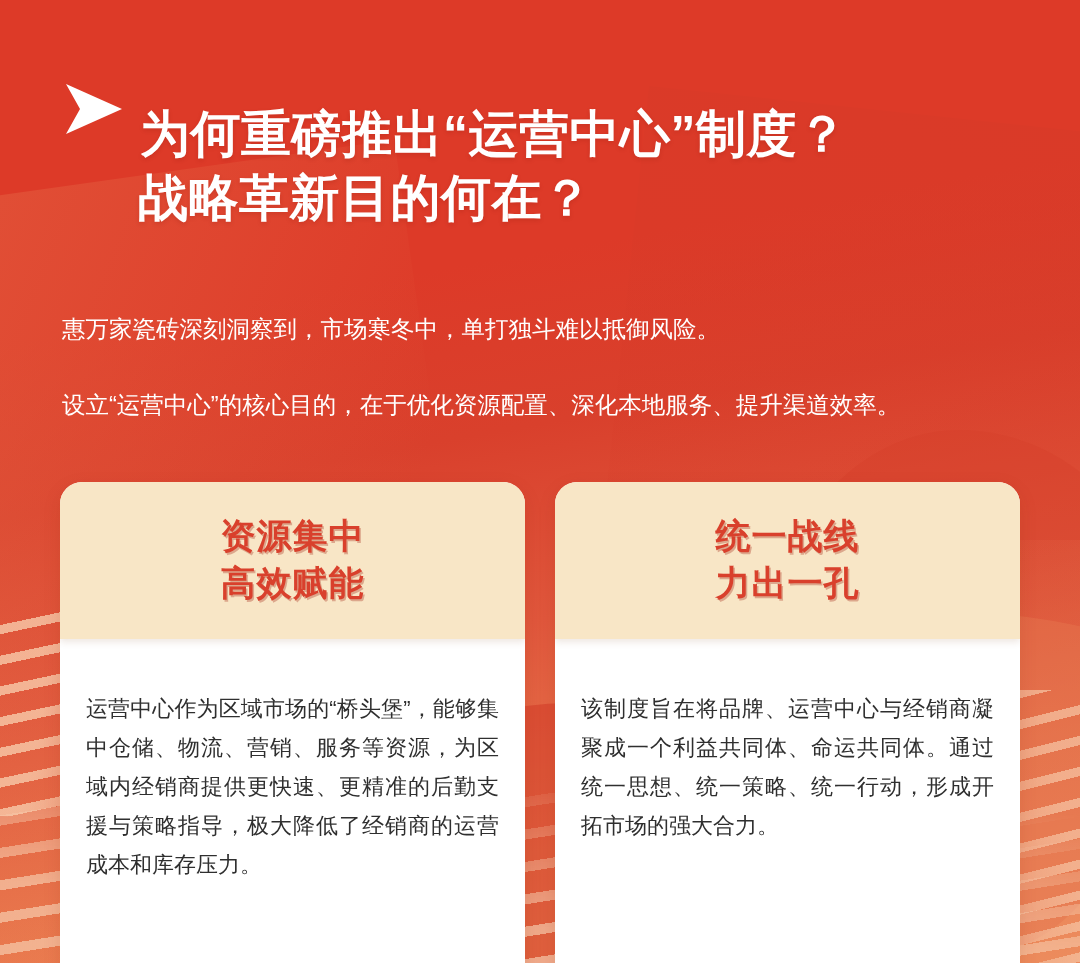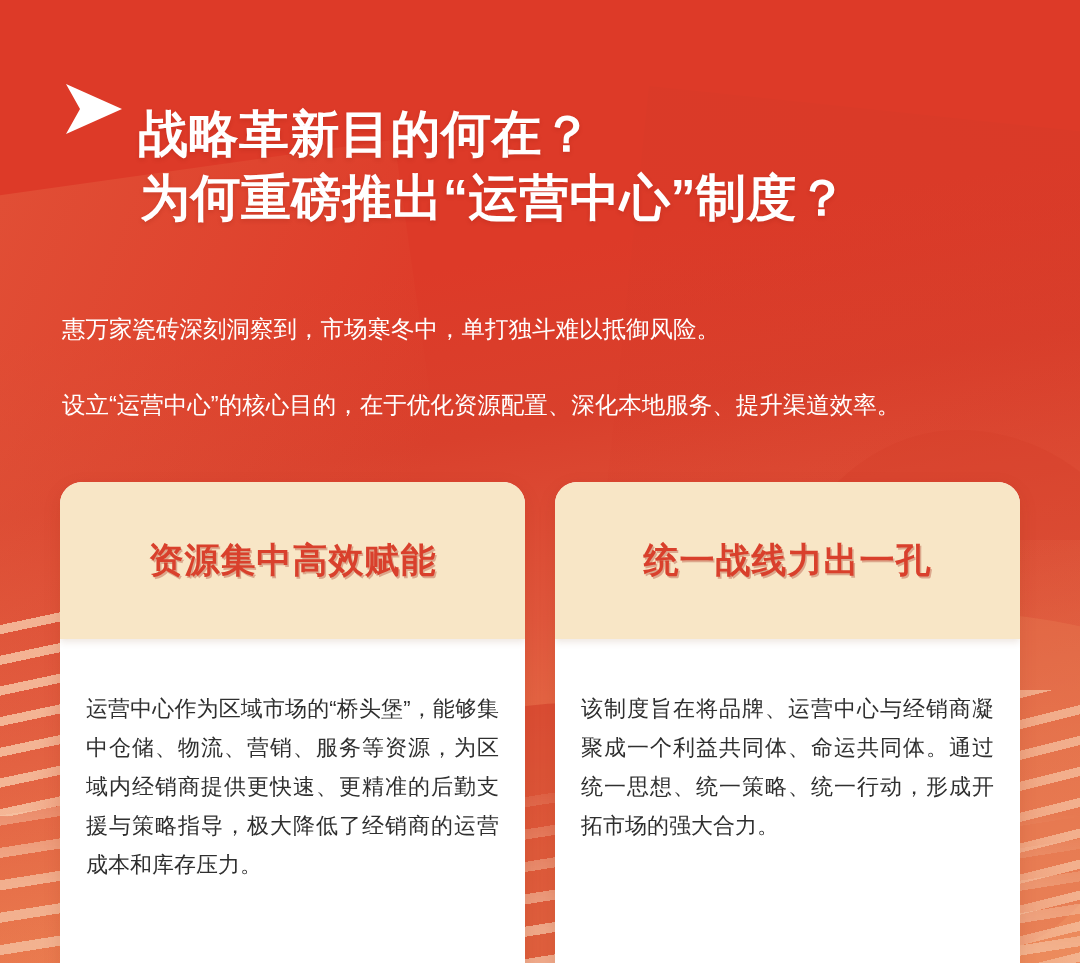--- a/index.html
+++ b/index.html
@@ -200,20 +200,21 @@
     display: flex;
     flex-direction: column;
     height: 508px;
   }
 
   .card-head {
     flex: 0 0 auto;
     height: 157px;
     background: #f8e6c6;
     display: flex;
+    flex-direction: column;
     align-items: center;
     justify-content: center;
     box-shadow: 0 3px 7px rgba(120, 60, 20, .13);
     position: relative;
     z-index: 2;
   }
 
   .card-head-line {
     display: block;
     color: #d9402c;
@@ -253,22 +254,22 @@
   <div class="stripes stripes-mid"></div>
   <div class="stripes stripes-right"></div>
   <div class="stripes stripes-bottom"></div>
 
   <div class="header">
     <div class="title-row">
       <svg class="arrow-marker" viewBox="0 0 62 54" aria-hidden="true">
         <path d="M4 2 L60 27 L4 52 L18 27 Z" fill="#ffffff"></path>
       </svg>
       <h1 class="title-text">
+        <span class="title-line title-line-1">为何重磅推出“运营中心”制度？</span>
         <span class="title-line title-line-2">战略革新目的何在？</span>
-        <span class="title-line title-line-1">为何重磅推出“运营中心”制度？</span>
       </h1>
     </div>
 
     <p class="subtitle">
       <span class="subtitle-line">惠万家瓷砖深刻洞察到，市场寒冬中，单打独斗难以抵御风险。</span>
       <span class="subtitle-line">设立“运营中心”的核心目的，在于优化资源配置、深化本地服务、提升渠道效率。</span>
     </p>
   </div>
 
   <div class="cards">

